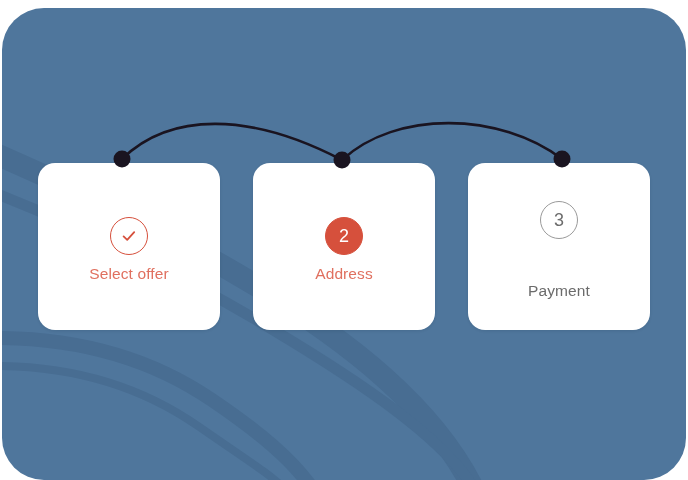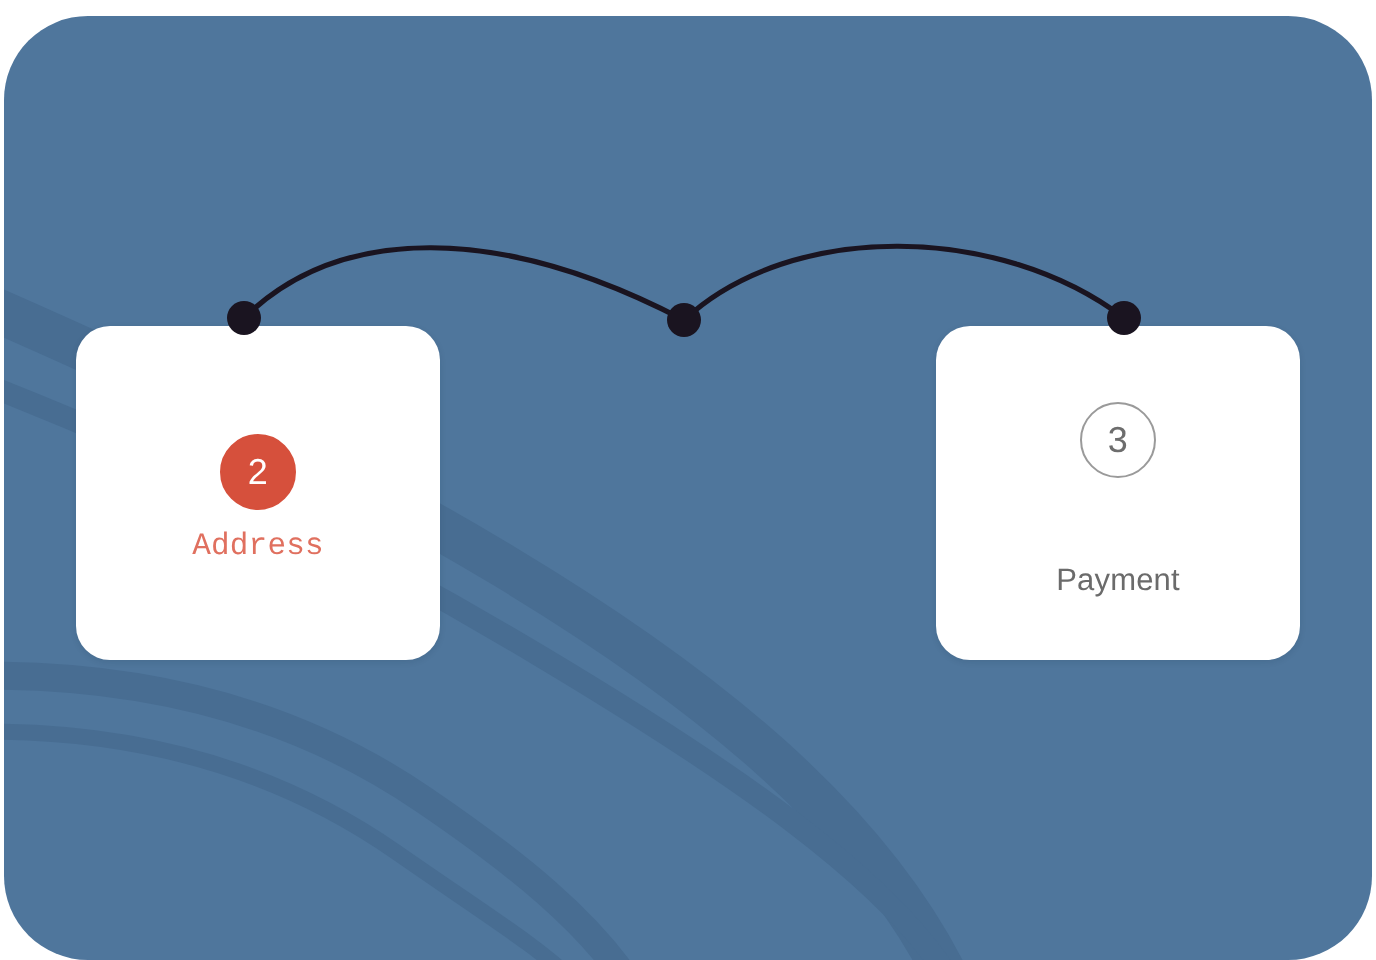--- a/index.html
+++ b/index.html
@@ -117,39 +117,47 @@
     letter-spacing: 0.2px;
   }
 
   .step-label {
     font-size: 15.5px;
     line-height: 1;
     letter-spacing: 0.1px;
     white-space: nowrap;
   }
   .label-done   { color: #e0705f; }
-  .label-active { color: #e0705f; font-family: Liberation Mono, monospace; }
+  .label-active { color: #e0705f; }
   .label-todo   { color: #6b6b6b; margin-top: 33px; }
 </style>
 </head>
 <body>
 
 <div id="stage">
 
   <div class="panel">
     <svg class="panel-waves" viewBox="0 0 684 472" width="684" height="472">
       <path d="M -20 140 C 60 175, 150 215, 250 275 C 350 335, 430 400, 470 478" fill="none" stroke="#486d92" stroke-width="22" stroke-linecap="round"></path>
       <path d="M -20 180 C 70 215, 165 258, 268 320 C 365 378, 440 430, 472 480" fill="none" stroke="#486d92" stroke-width="11" stroke-linecap="round"></path>
       <path d="M -20 330 C 60 328, 140 344, 210 392 C 260 426, 290 452, 310 480" fill="none" stroke="#486d92" stroke-width="14" stroke-linecap="round"></path>
       <path d="M -20 358 C 55 356, 130 372, 196 418 C 242 450, 268 466, 284 482" fill="none" stroke="#486d92" stroke-width="8" stroke-linecap="round"></path>
     </svg>
   </div>
 
   <div class="steps">
 
+    <div class="step-card">
+      <div class="badge badge-done">
+        <svg width="20" height="20" viewBox="0 0 20 20">
+          <path d="M4.6 10.4 L8.2 13.8 L15.2 6.2" fill="none" stroke="#d6503c" stroke-width="1.8" stroke-linecap="round" stroke-linejoin="round"></path>
+        </svg>
+      </div>
+      <div class="step-label label-done">Select offer</div>
+    </div>
 
     <div class="step-card">
       <div class="badge badge-active">
         <span class="badge-num">2</span>
       </div>
       <div class="step-label label-active">Address</div>
     </div>
 
     <div class="step-card">
       <div class="badge badge-todo">

